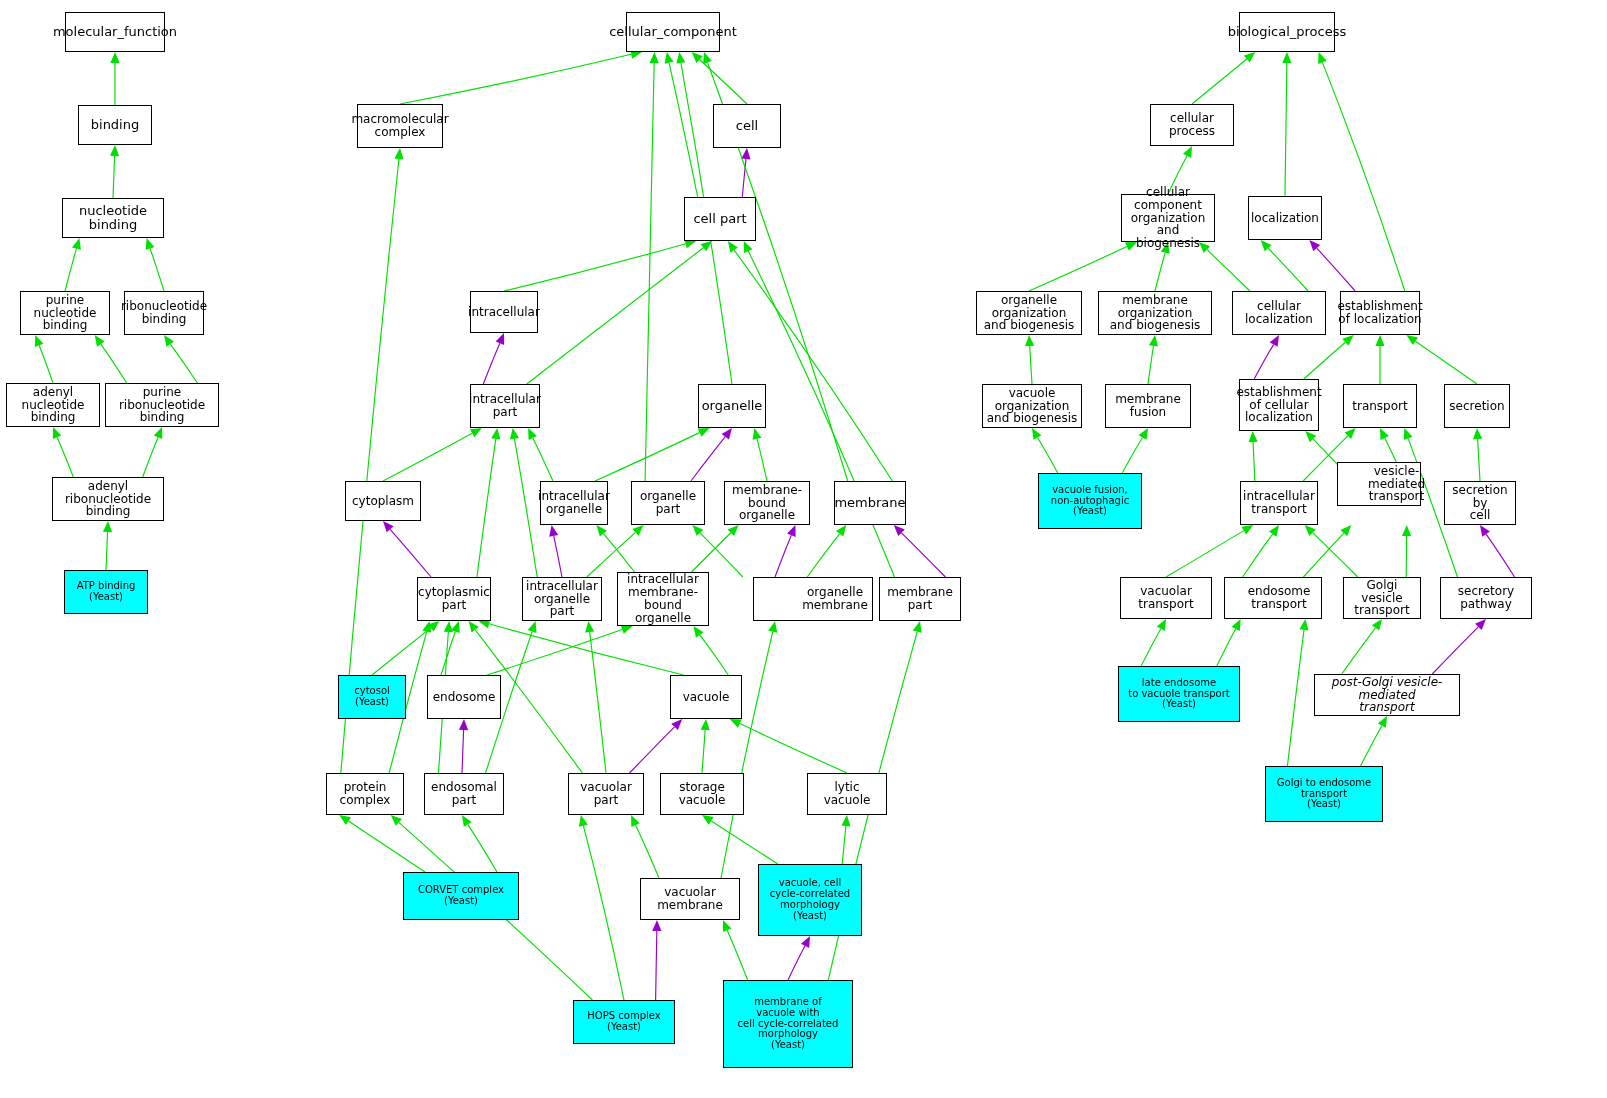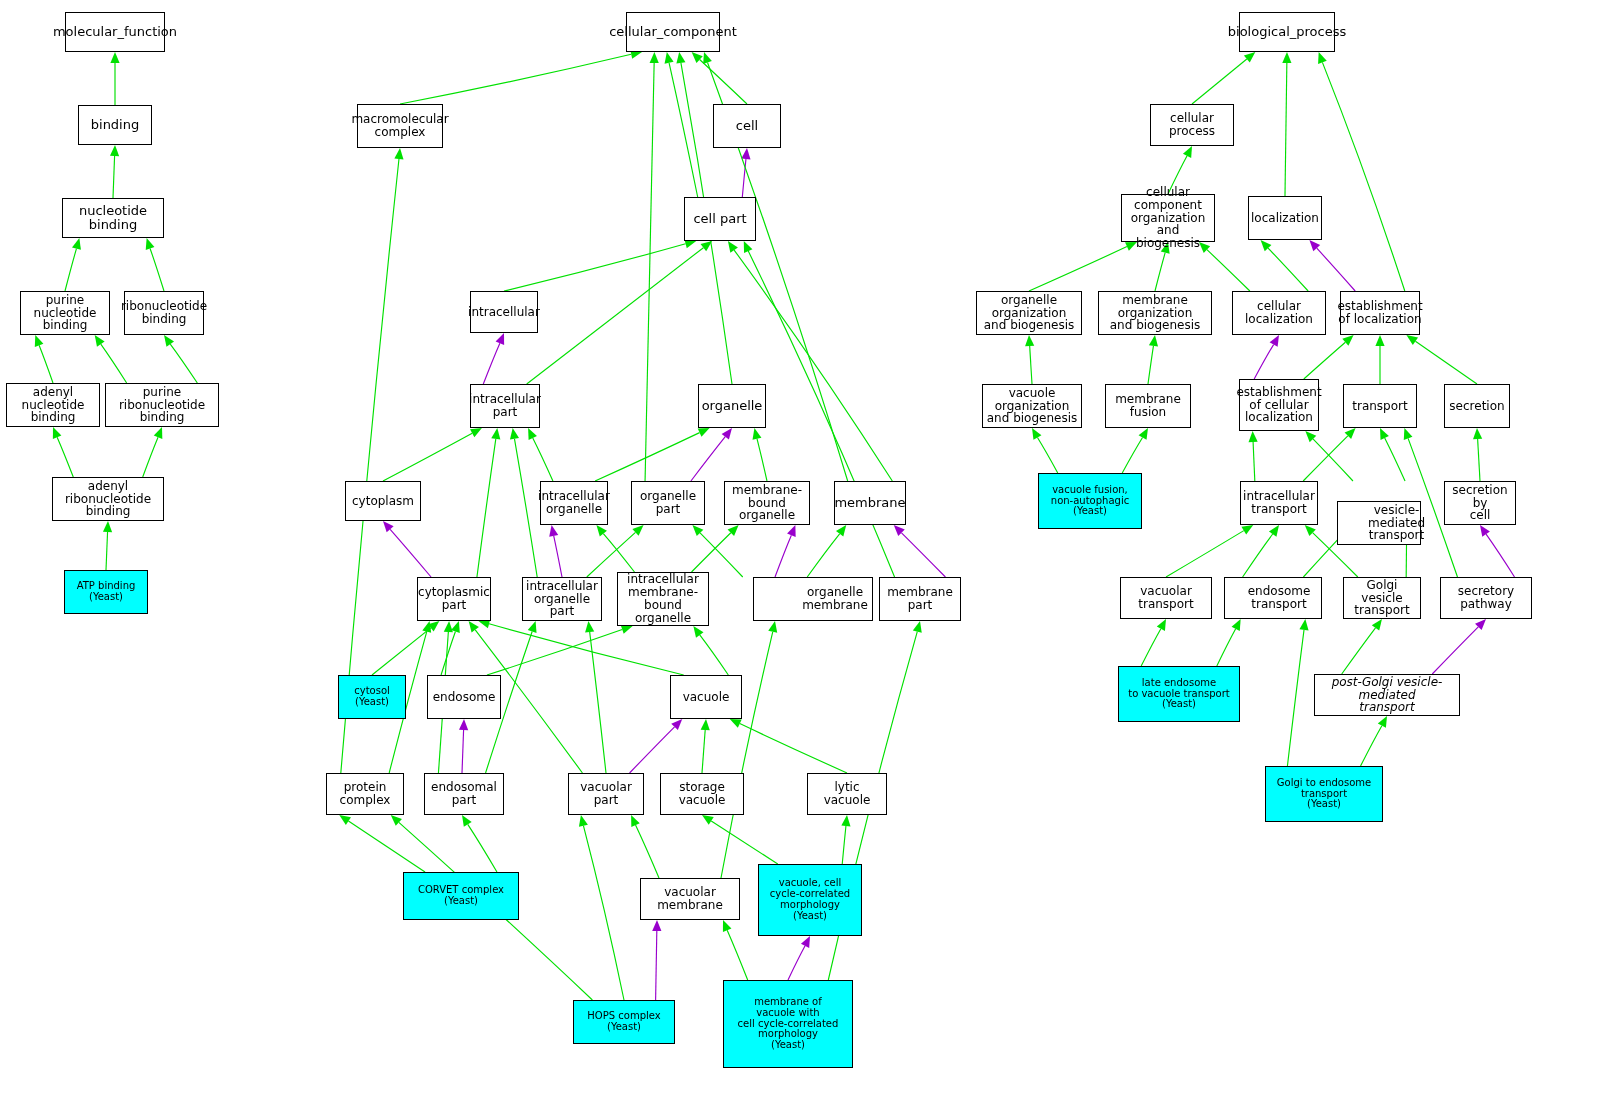--- a/index.html
+++ b/index.html
@@ -413,21 +413,21 @@
       </div>
       <div class="node s11 hl" style="left: 1038px; top: 473px; width: 104px; height: 56px;">
         <span class="lbl">vacuole fusion,
 non-autophagic
 (Yeast)</span>
       </div>
       <div class="node s9" style="left: 1240px; top: 481px; width: 78px; height: 44px;">
         <span class="lbl">intracellular
 transport</span>
       </div>
-      <div class="node s9" style="left: 1337px; top: 501px; width: 84px; height: 44px; padding-left: 35px;">
+      <div class="node s9" style="left: 1337px; top: 462px; width: 84px; height: 44px; padding-left: 35px;">
         <span class="lbl">vesicle-mediated
 transport</span>
       </div>
       <div class="node s9" style="left: 1444px; top: 481px; width: 72px; height: 44px;">
         <span class="lbl">secretion by
 cell</span>
       </div>
       <div class="node s9" style="left: 1120px; top: 577px; width: 92px; height: 42px;">
         <span class="lbl">vacuolar transport</span>
       </div>

